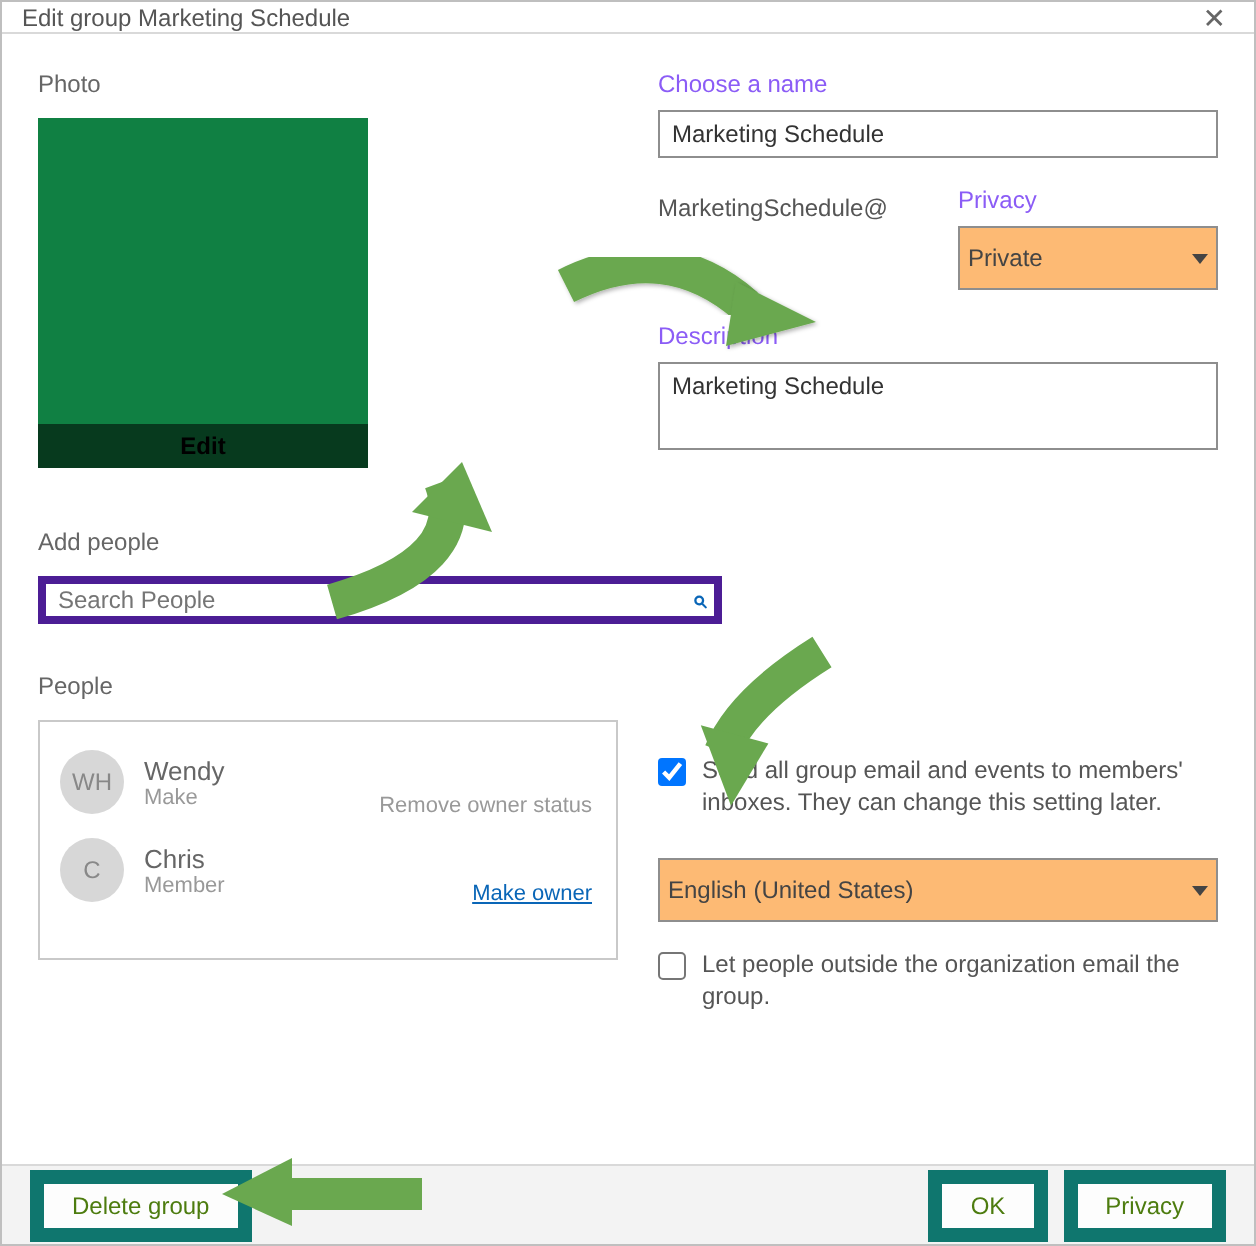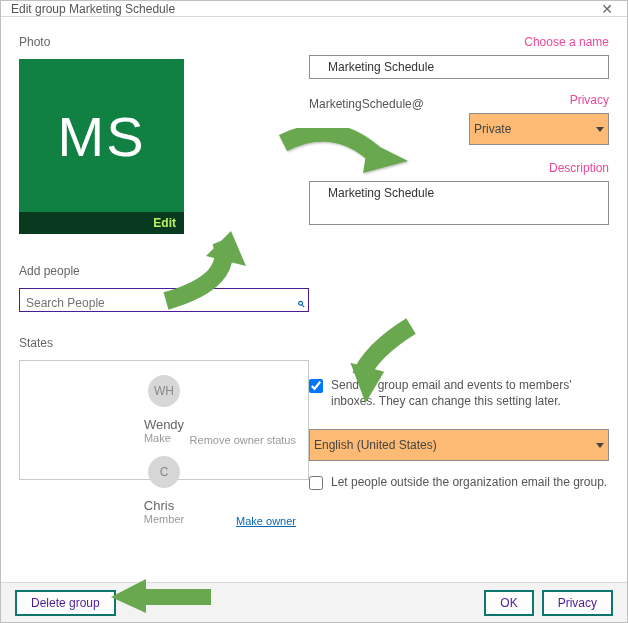--- a/index.html
+++ b/index.html
@@ -21,20 +21,21 @@
     border-bottom: 1px solid #d9d9d9;
     color: #555;
     display: flex;
     justify-content: space-between;
     align-items: center;
   }
   .titlebar .close { font-size: 14px; color: #666; padding: 0 4px; cursor: default; }
   .content {
     padding: 18px 18px 12px 18px;
     display: flex;
+    gap: 20px;
   }
   .leftcol { width: 290px; flex: 0 0 290px; }
   .rightcol { flex: 1; }
   .section-label {
     color: #666;
     margin-bottom: 10px;
     display: block;
   }
   .photo-tile {
     width: 165px;
@@ -50,31 +51,31 @@
     font-family: "Segoe UI Light","Segoe UI",sans-serif;
     font-size: 56px;
     font-weight: 300;
     letter-spacing: 2px;
     margin-top:-20px;
   }
   .photo-tile .editbar {
     position: absolute;
     bottom: 0; left: 0; right: 0;
     background: rgba(0,0,0,0.55);
-    color: #bef264;
-    text-align: right;
+    color: #000000;
+    text-align: center;
     padding: 4px 8px;
     font-weight: 600;
     font-size: 12px;
   }
-  .field-label { color: #ec4899; margin-bottom: 6px; display:block;text-align:right; }
+  .field-label { color: #8b5cf6; margin-bottom: 6px; display:block; }
   .text-input {
     width: 100%;
     border: 1px solid #8e8e8e;
-    padding: 4px 18px;
+    padding: 4px 6px;
     font-size: 12px;
     color: #333;
     background: #fff;
   }
   .text-input.tall { height: 44px; resize: none; font-family: inherit; }
   .row2 { display: flex; gap: 20px; margin-top: 14px; }
   .row2 .half { flex: 1; }
   .select {
     width: 100%;
     border: 1px solid #8e8e8e;
@@ -87,40 +88,39 @@
     height: 32px;
   }
   .caret {
     width: 0; height: 0;
     border-left: 4px solid transparent;
     border-right: 4px solid transparent;
     border-top: 5px solid #444;
   }
   .add-people { margin-top: 30px; }
   .search-wrap {
-    display: flex; align-items: flex-end; border: 1px solid #4c1d95; height: 24px; width: 290px;
+    display: flex; align-items: flex-end; border: 4px solid #4c1d95; height: 24px; width: 342px;
     padding: 0 4px;
   }
   .search-wrap input {
     flex: 1; border: none; outline: none; font-size: 12px; color: #333;
     background: transparent;
   }
   .search-icon { color: #0a66b7; font-weight: bold; transform: scaleX(-1); font-size: 13px; }
   .members-label { margin-top: 24px; }
   .members-box {
     border: 1px solid #c9c9c9;
     width: 290px;
     height: 120px;
     margin-top: 10px;
     padding: 8px;
   }
   .member {
     display: flex; align-items: center; gap: 10px; padding: 6px 2px;
     position: relative;
-    flex-direction: column;
   }
   .avatar {
     width: 32px; height: 32px; border-radius: 50%; background: #d7d7d7;
     color: #888; display:flex; align-items:center; justify-content:center;
     font-size: 12px;
   }
   .member .name { color: #666; font-size: 13px; }
   .member .role { color: #999; font-size: 11px; }
   .member .action {
     position: absolute; right: 4px; bottom: 4px; font-size: 11px;
@@ -135,26 +135,26 @@
   .buttonbar {
     position: absolute;
     left: 0; right: 0; bottom: 0;
     border-top: 1px solid #d9d9d9;
     background: #f3f3f3;
     height: 40px;
     display: flex; align-items: center;
     padding: 0 14px;
   }
   button.win {
-    border: 2px solid #0f766e;
+    border: 7px solid #0f766e;
     background: #fdfdfd;
     padding: 4px 14px;
     font-family: inherit;
     font-size: 12px;
-    color: #4c1d95;
+    color: #4d7c0f;
   }
   .buttonbar .spacer { flex: 1; }
   .buttonbar button + button { margin-left: 8px; }
   
   .arrow {
     position: absolute;
     pointer-events: none;
   }
 </style>
 </head>
@@ -163,33 +163,32 @@
 <div class="titlebar">
   <span>Edit group Marketing Schedule</span>
   <span class="close">✕</span>
 </div>
 
 <div class="content">
   <div class="leftcol">
 
     <span class="section-label">Photo</span>
     <div class="photo-tile">
-      <div class="mono">MS</div>
       <div class="editbar">Edit</div>
     </div>
 
     <div class="add-people">
       <span class="section-label">Add people</span>
       <div class="search-wrap">
         <input type="text" placeholder="Search People" style="">
         <span class="search-icon">⌕</span>
       </div>
     </div>
 
-    <span class="section-label members-label">States</span>
+    <span class="section-label members-label">People</span>
     <div class="members-box">
       <div class="member">
         <div class="avatar">WH</div>
         <div>
           <div class="name">Wendy</div>
           <div class="role">Make</div>
         </div>
         <span class="action grey">Remove owner status</span>
       </div>
       <div class="member">

